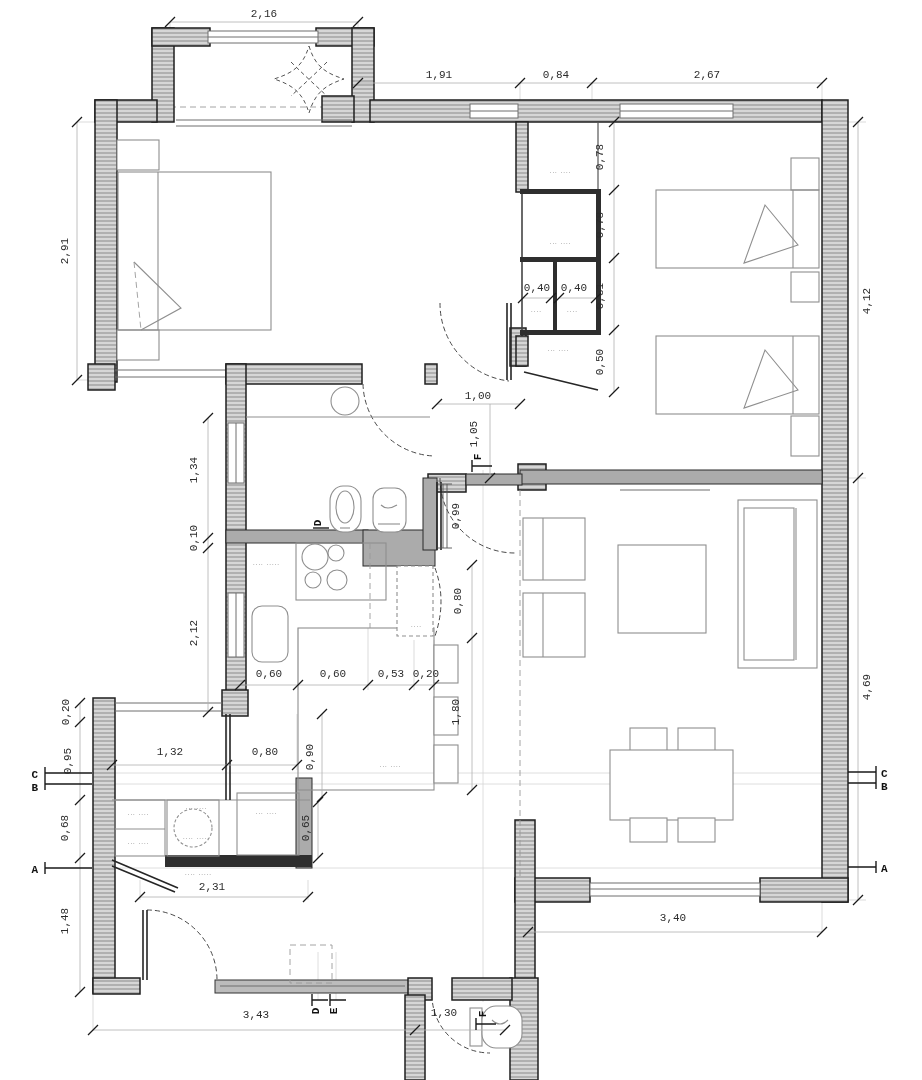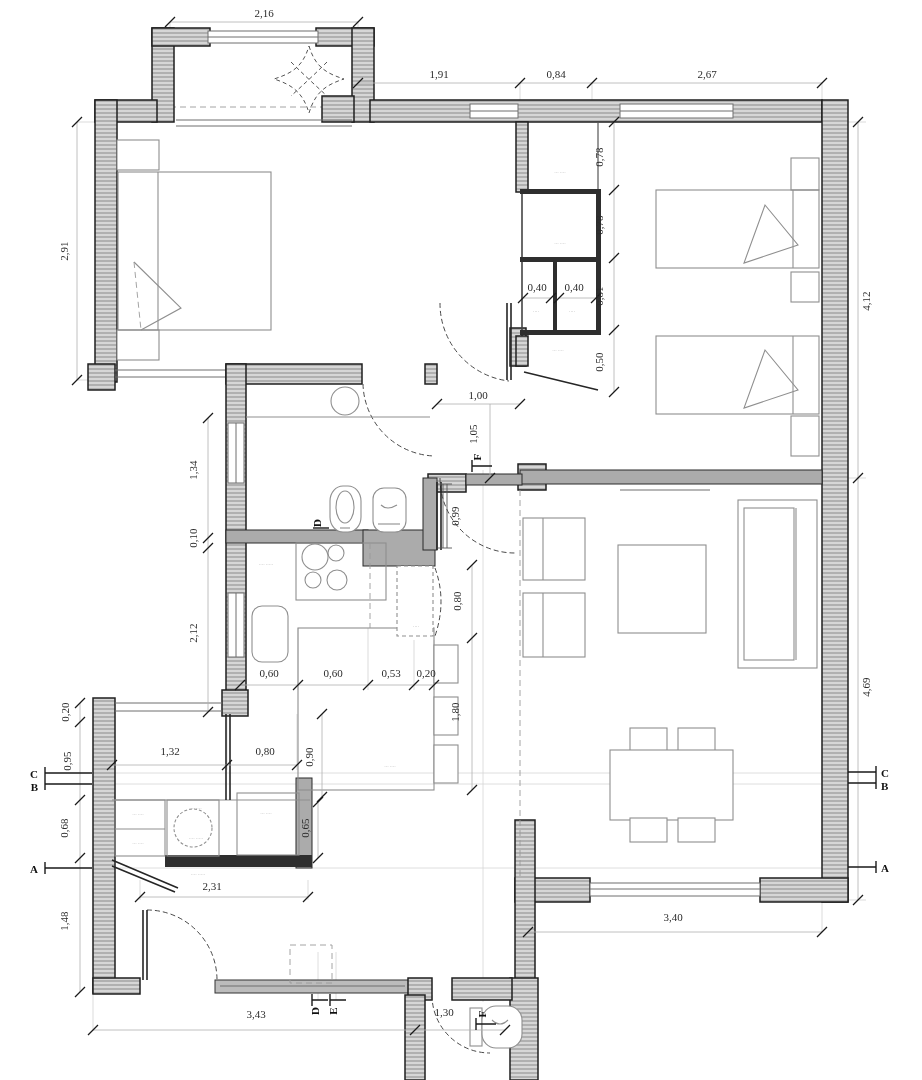--- a/index.html
+++ b/index.html
@@ -1,17 +1,17 @@
 <!DOCTYPE html>
 <html><head>
 <meta charset="utf-8">
 <style>
   html,body{margin:0;padding:0;background:#ffffff;}
   #stage{position:relative;width:922px;height:1080px;background:#ffffff;overflow:hidden;
-         font-family:Liberation Serif, serif;}
+         font-family:Liberation Mono, monospace;}
   svg{position:absolute;left:0;top:0;}
   .wall{fill:url(#hatch);stroke:#1f1f1f;stroke-width:1.5;}
   .pwall{fill:#ababab;stroke:#2a2a2a;stroke-width:1;}
   .blk{fill:#2e2e2e;stroke:none;}
   .furn{fill:#ffffff;stroke:#8f8f8f;stroke-width:1.1;}
   .furn2{fill:none;stroke:#8f8f8f;stroke-width:1.1;}
   .win{stroke:#6e6e6e;stroke-width:1;fill:none;}
   .dim{stroke:#b0b0b0;stroke-width:0.8;fill:none;}
   .tick{stroke:#1a1a1a;stroke-width:1.3;fill:none;}
   .ext{stroke:#cccccc;stroke-width:0.7;fill:none;}

